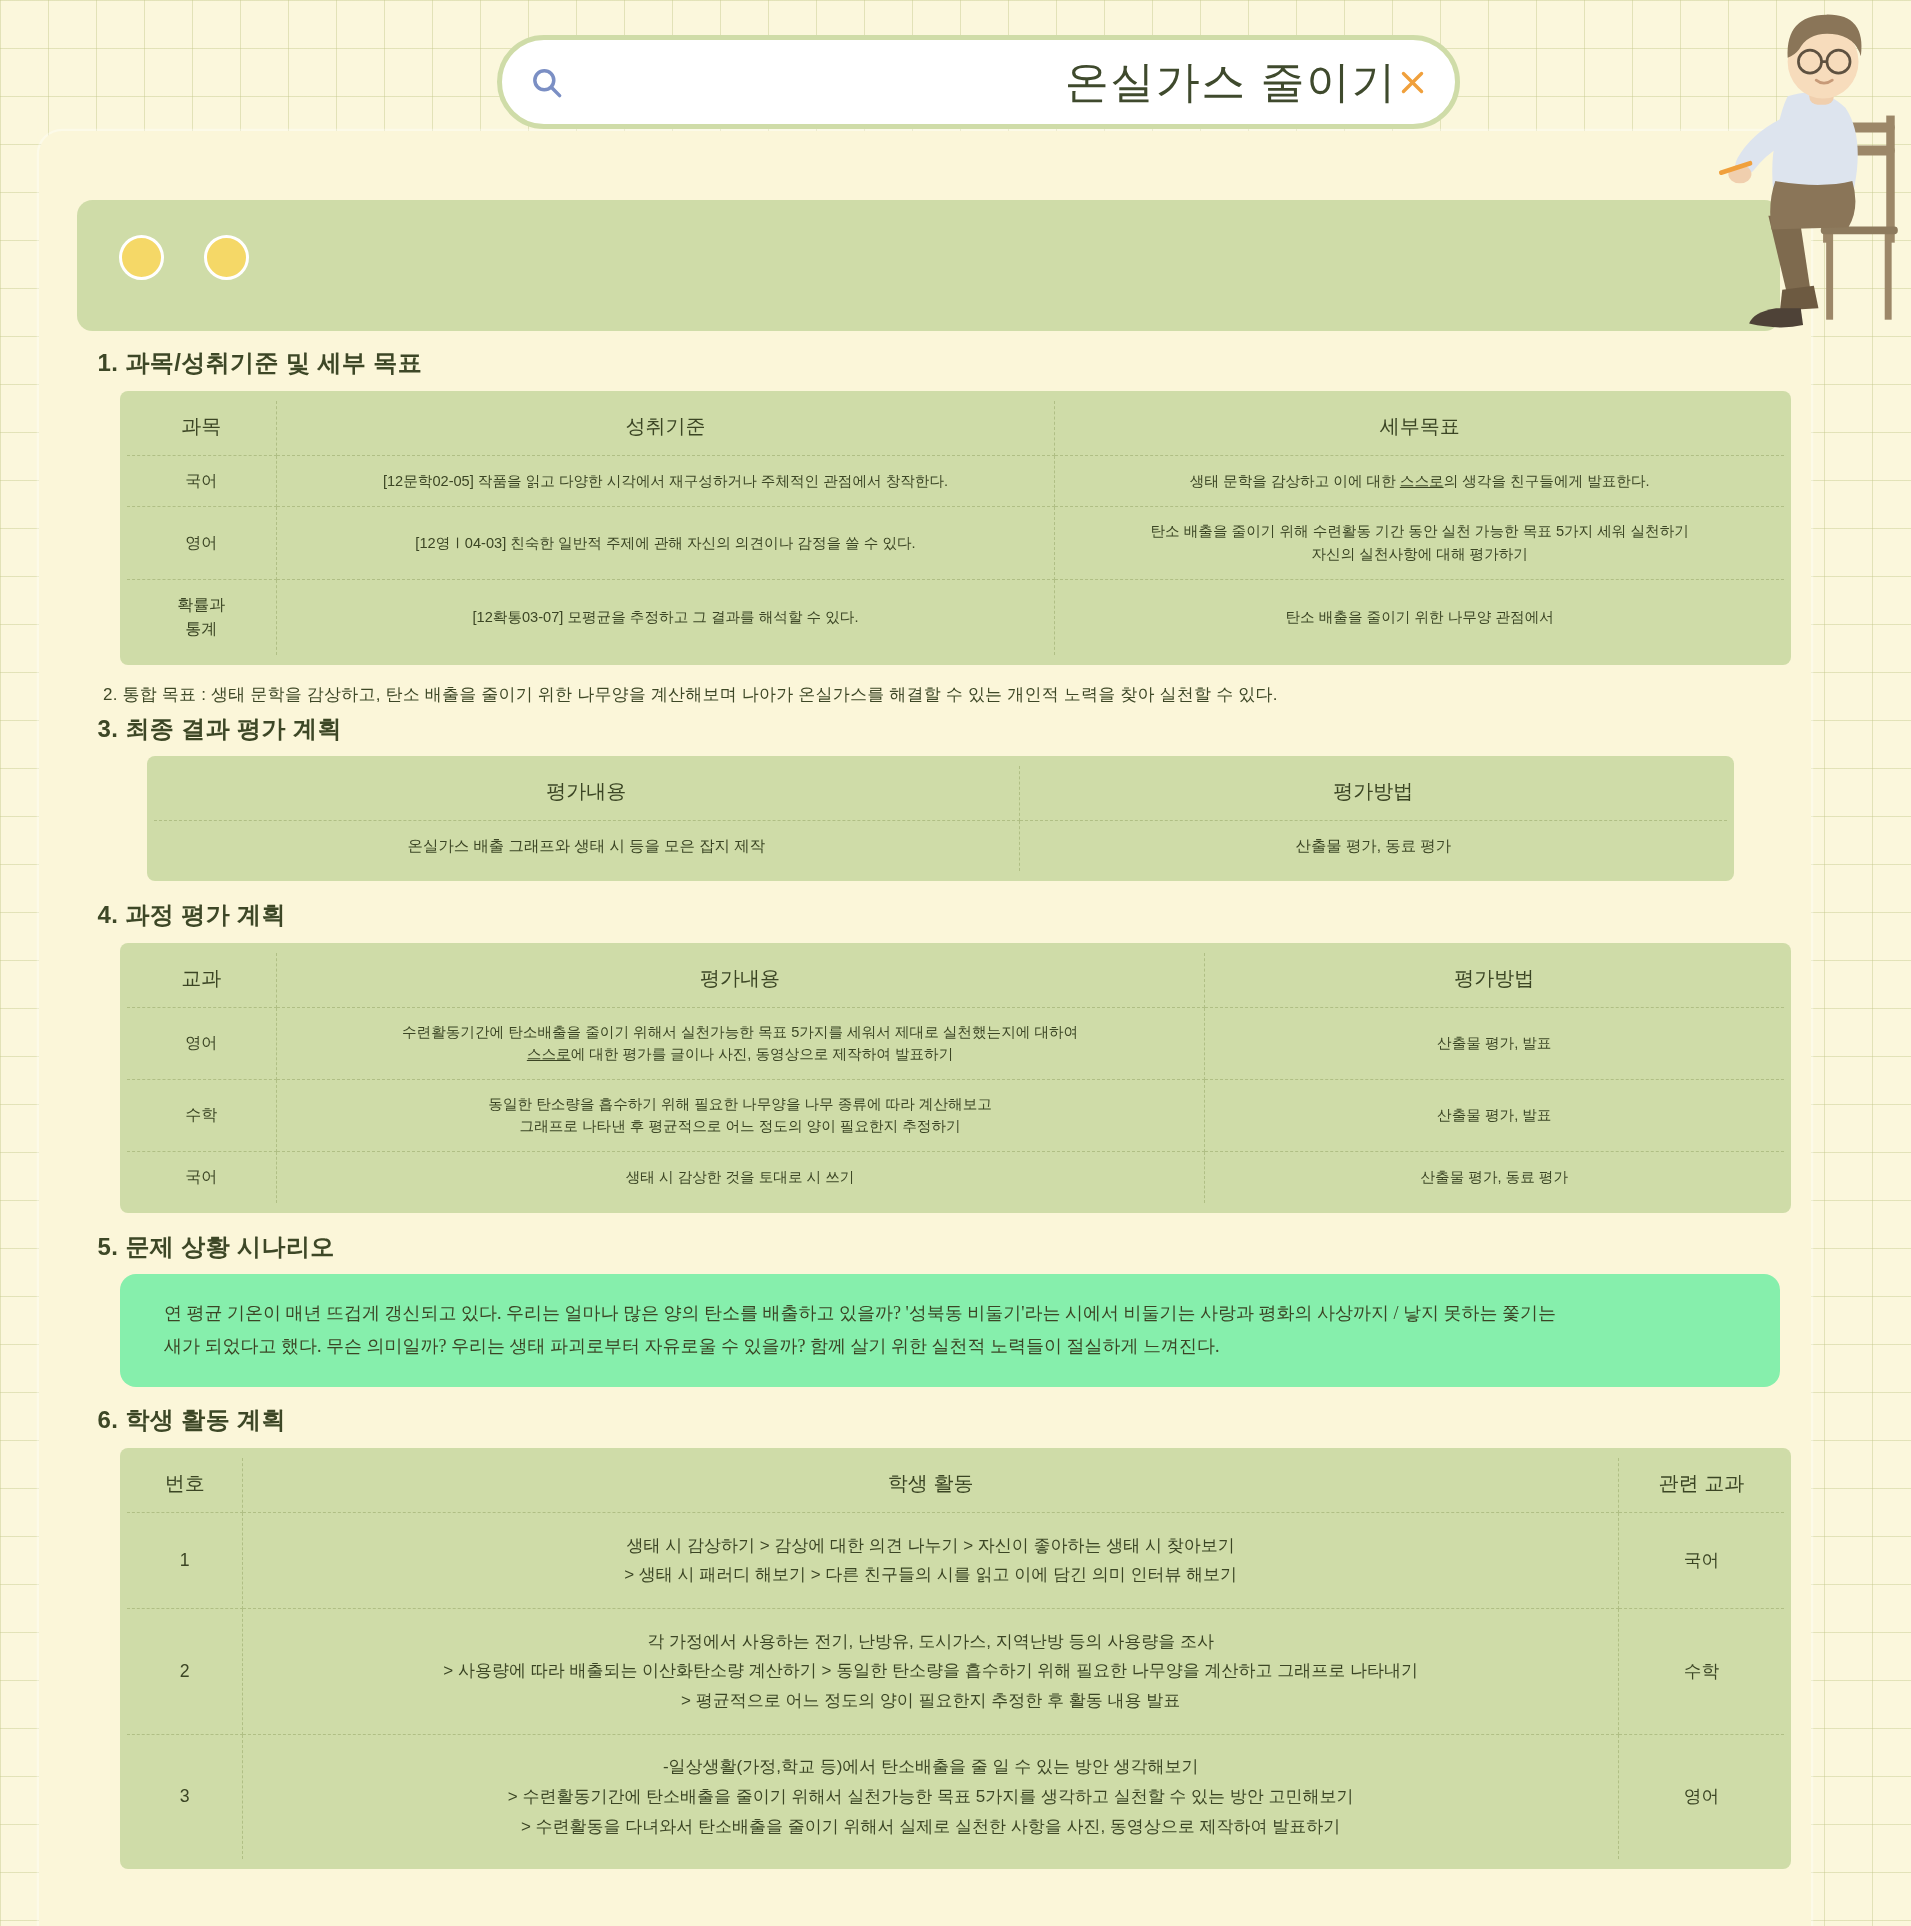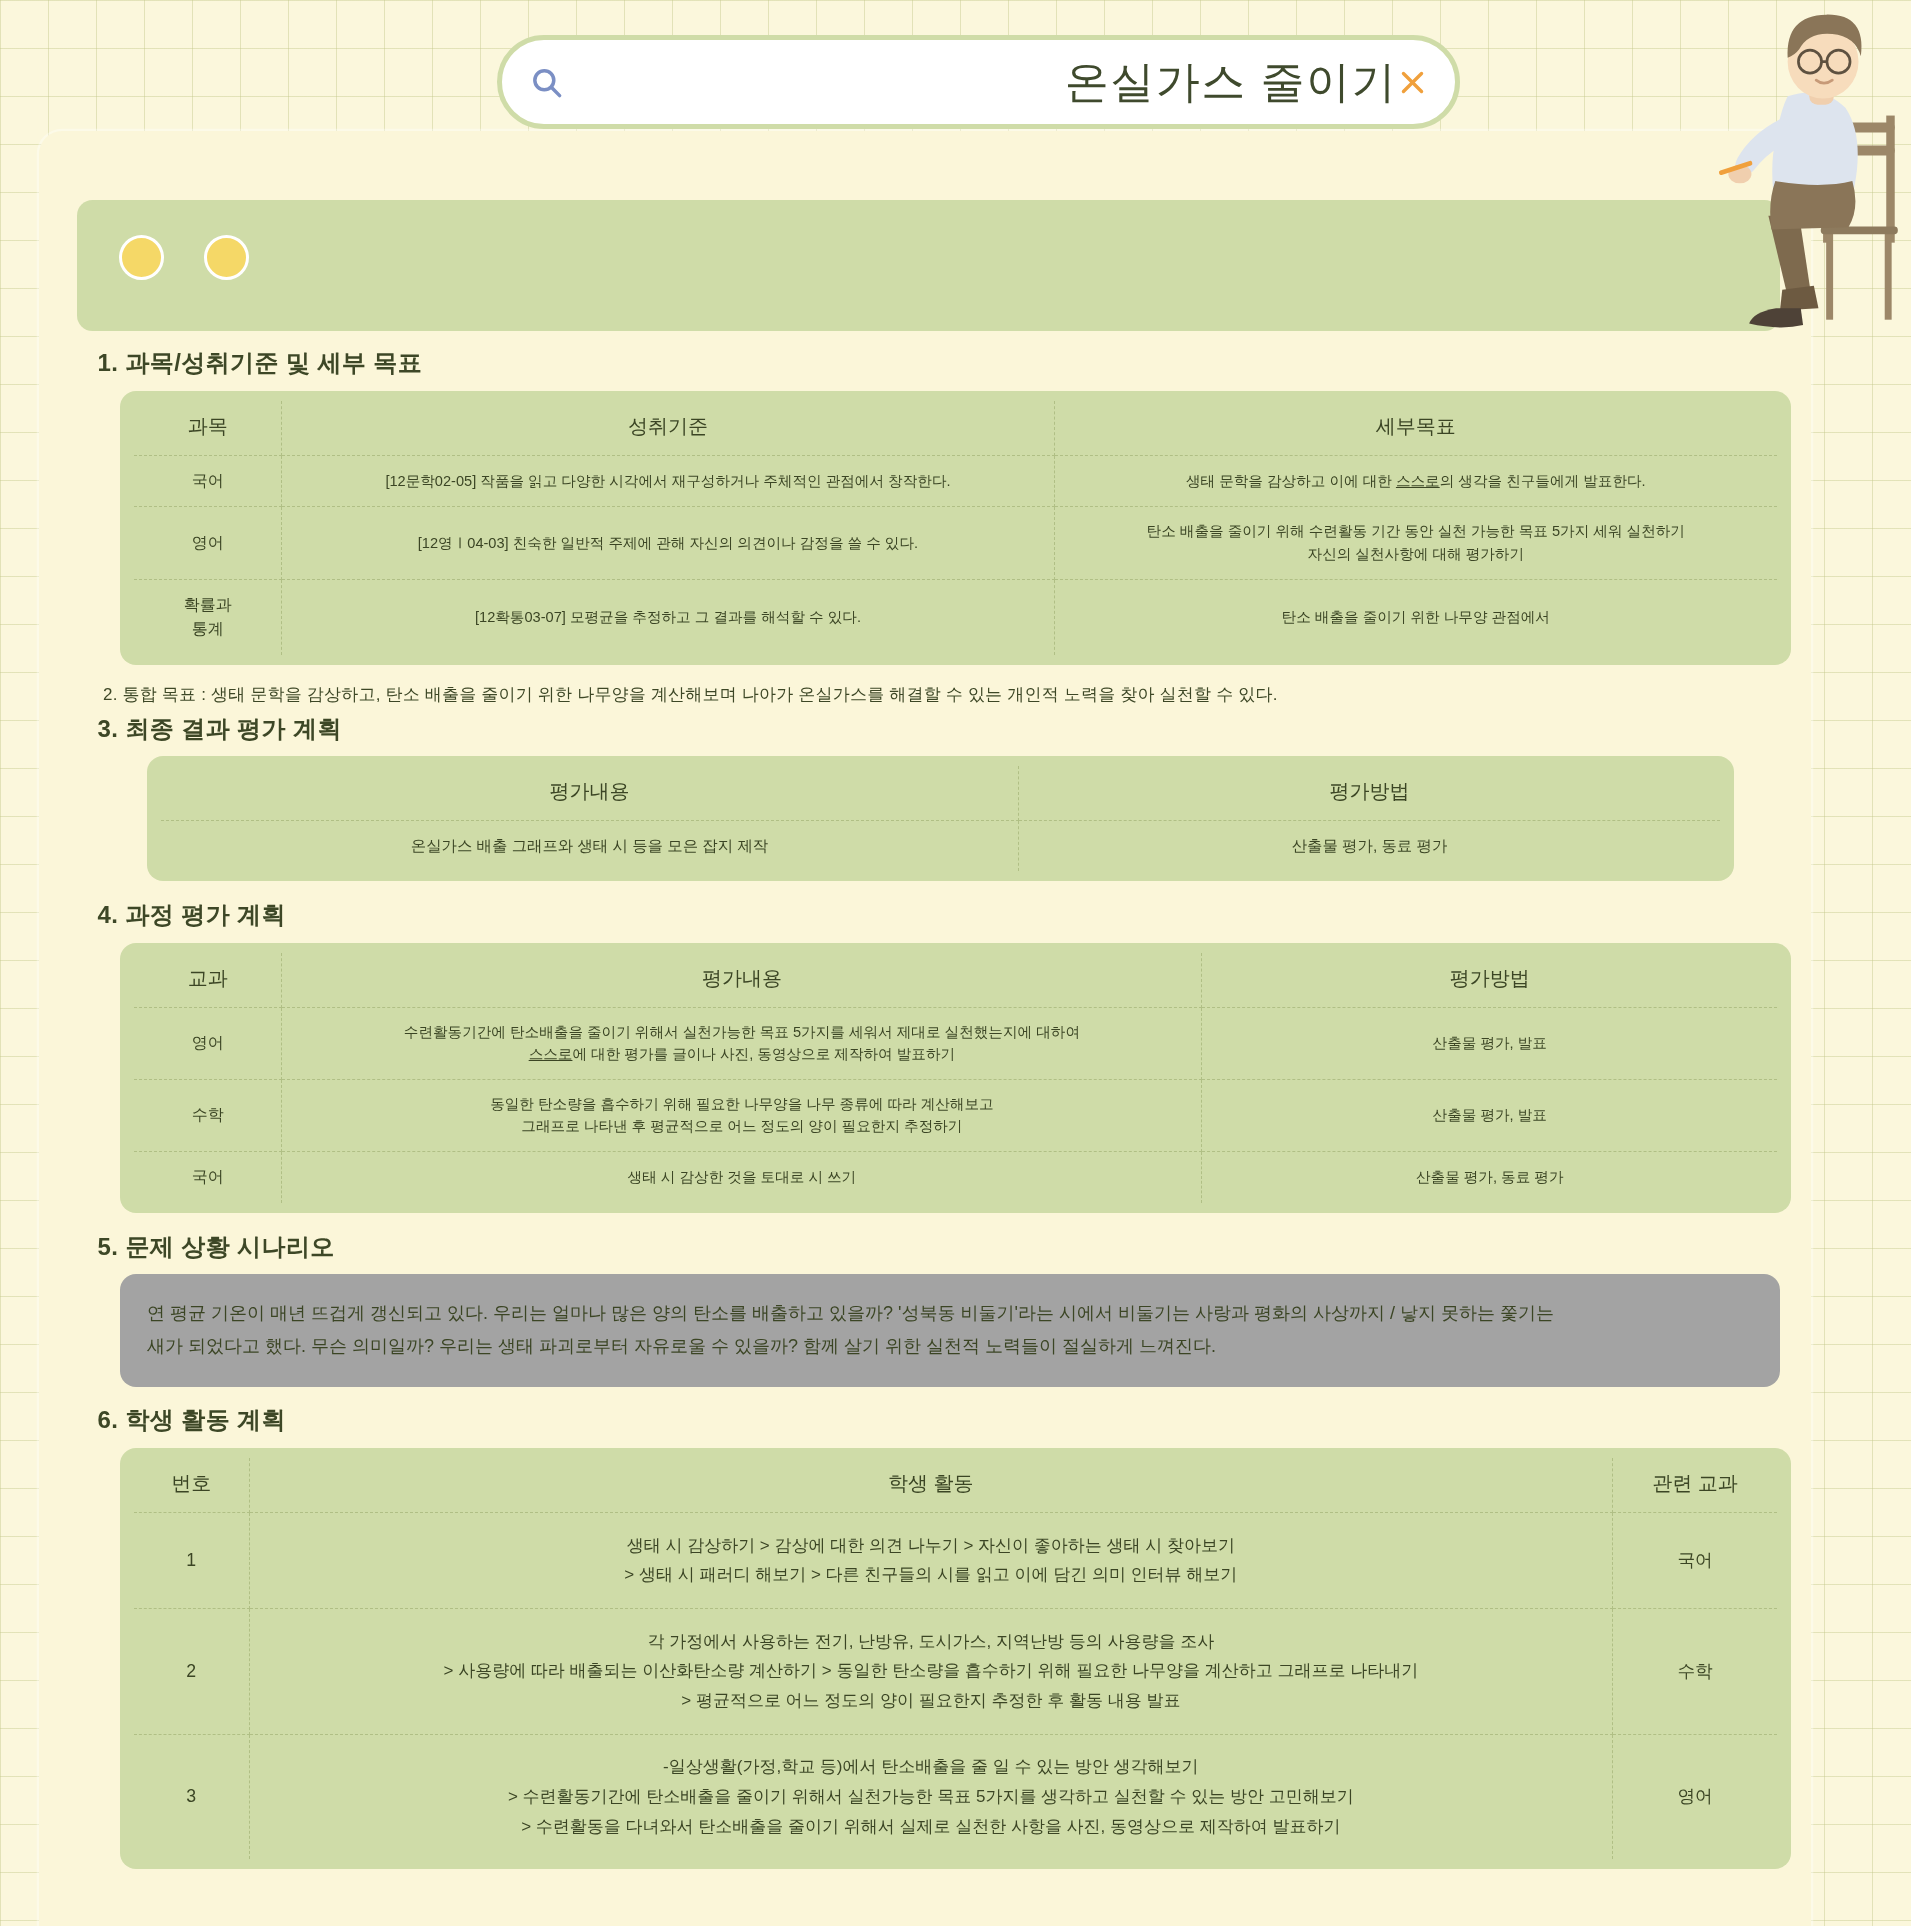--- a/index.html
+++ b/index.html
@@ -109,22 +109,22 @@
   .para-line {
     font-size: 17px;
     color: #3d4726;
     margin: 0 0 7px 14px;
     letter-spacing: 0.2px;
   }
 
   
   .tbl-wrap {
     background: #cfdca8;
-    border-radius: 16px;
-    padding: 10px 14px;
+    border-radius: 8px;
+    padding: 10px 7px;
     margin: 7px 1px 0 31px;
     box-sizing: border-box;
   }
   .tbl-wrap.narrow { margin-left: 58px; margin-right: 58px; }
   .tbl {
     width: 100%;
     border-collapse: collapse;
     table-layout: fixed;
   }
   .tbl th, .tbl td {
@@ -144,25 +144,26 @@
     padding: 10px 7px 13px 7px;
   }
   .tbl td { font-size: 15.4px; }
   .tbl td.small { font-size: 14.6px; }
   .tbl td.col-label { font-size: 16px; }
 
   .underline { text-decoration: underline; text-align: center; }
 
   
   .scenario-box {
-    background: #a3a3a3;
+    background: #86efac;
     border-radius: 16px;
     margin: 7px 11.6px 0 31px;
-    padding: 23px 27px;
+    padding: 23px 44px;
     box-sizing: border-box;
+    font-family: Liberation Serif, serif;
   }
   .scenario-text {
     font-size: 18px;
     color: #3b4524;
     line-height: 1.85;
     text-align: left;
   }
 
   
   .act-tbl td { font-size: 17px; line-height: 1.75; padding: 17.7px 7px; }

